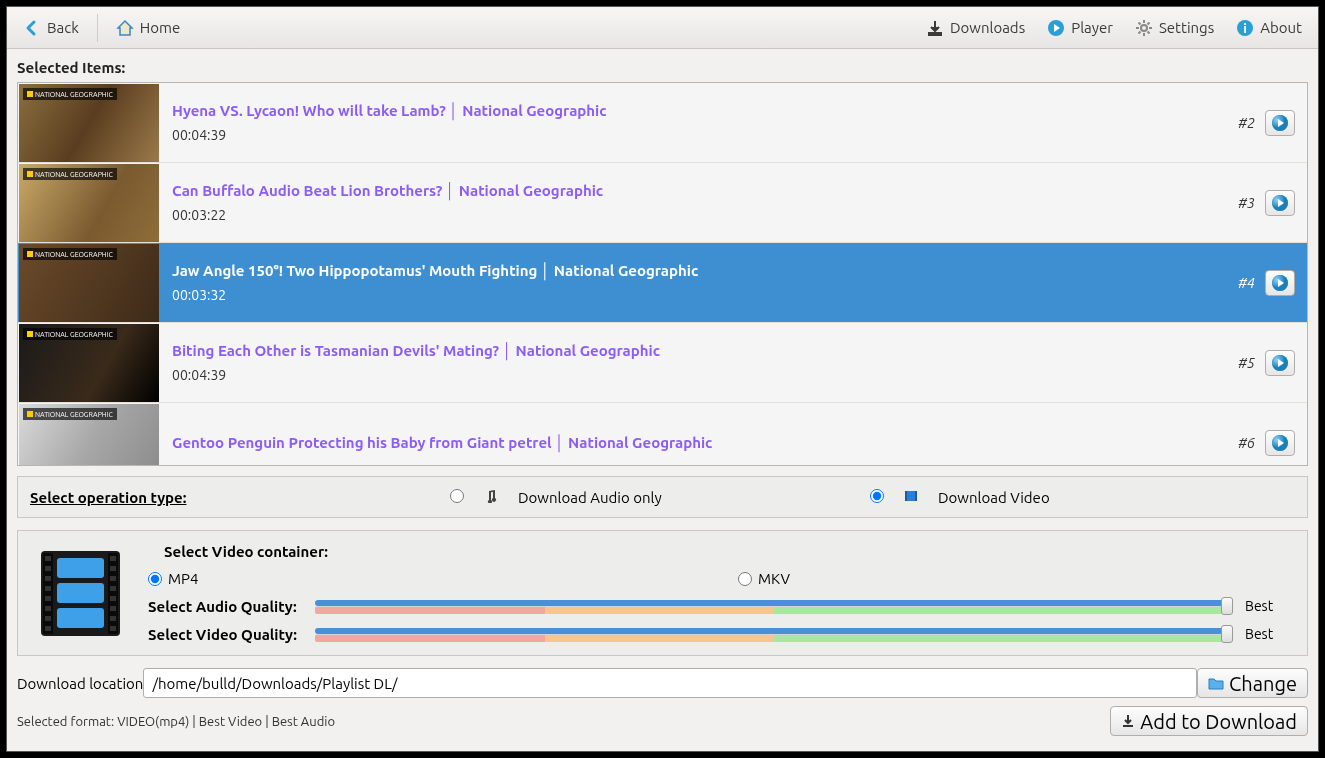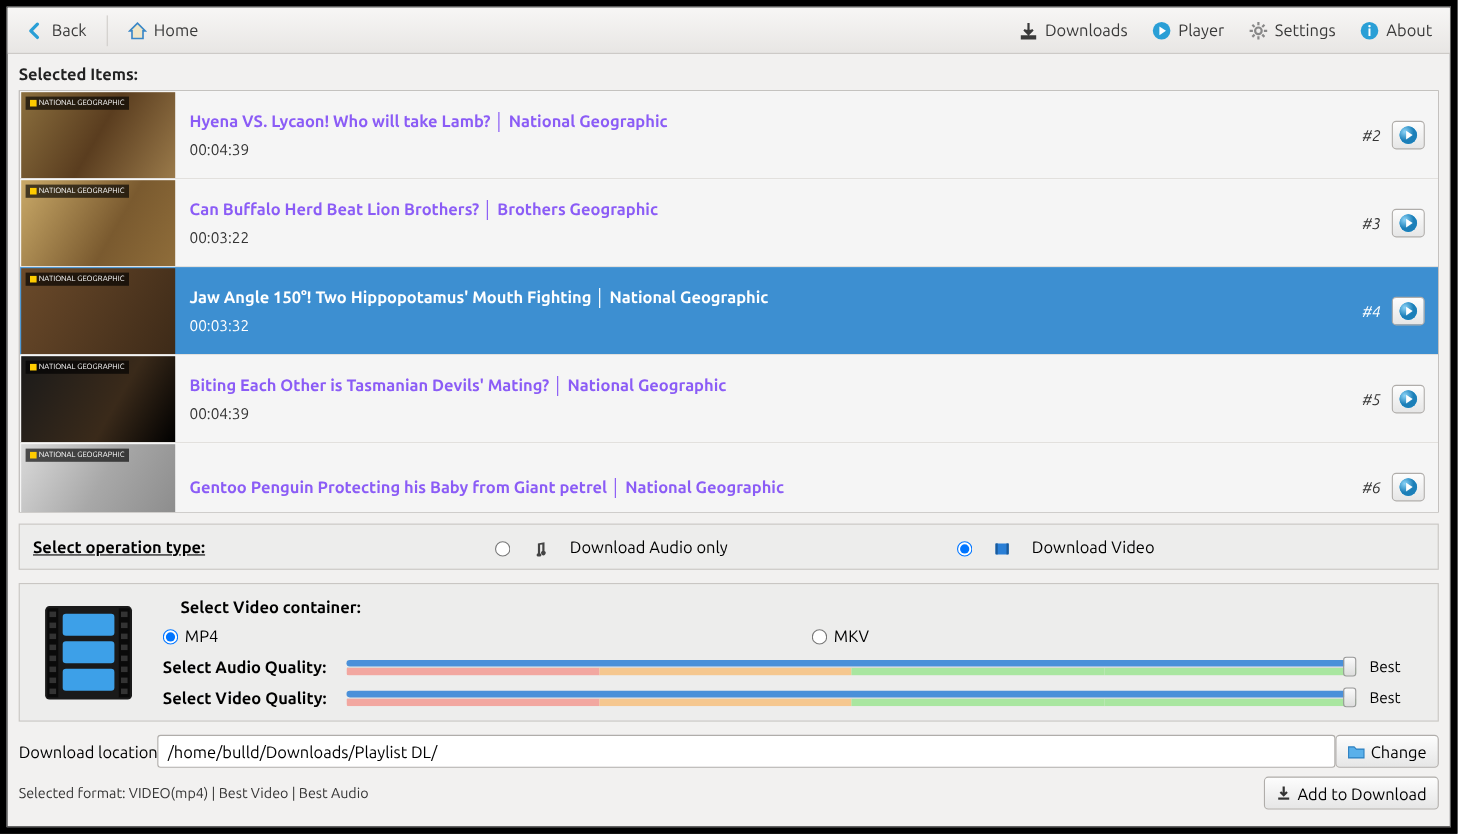--- a/index.html
+++ b/index.html
@@ -22,21 +22,21 @@
 .title { font-weight: bold; font-size: 15px; color: #8b5cf6; }
 .dur { font-size: 14px; color: #333; }
 .right { display: flex; align-items: center; gap: 10px; padding-right: 12px; }
 .idx { font-style: italic; font-size: 14px; color: #333; }
 .item.selected .idx { color:#fff; }
 .playbtn { width: 30px; height: 26px; background: linear-gradient(#fdfdfd,#e6e6e6); border: 1px solid #b0adaa; border-radius: 4px; display: flex; align-items: center; justify-content: center; cursor: pointer; }
 .playbtn svg { width:18px; height:18px; }
 
 .op-row { display: flex; align-items: center; margin: 10px 10px 0; border: 1px solid #c9c6c3; background: #ededec; height: 42px; padding: 0 12px; font-size: 15px; }
 .op-row .lbl { font-weight: bold; flex: 0 0 420px; text-decoration: underline; }
-.op-row label { display: flex; align-items: flex-end; gap: 20px; cursor: pointer; }
+.op-row label { display: flex; align-items: flex-start; gap: 20px; cursor: pointer; }
 .op-row .opt1 { flex: 0 0 420px; }
 
 .config { margin: 12px 10px 0; border: 1px solid #c9c6c3; background: #ededec; padding: 12px; display: flex; gap: 18px; }
 .film-icon { width: 100px; height: 100px; flex-shrink: 0; display:flex; align-items:center; justify-content:center; }
 .config-body { flex: 1; display: flex; flex-direction: column; gap: 10px; font-size: 15px; }
 .cfg-label { font-weight: bold; margin-left: 16px; }
 .container-opts { display: flex; gap: 40px; }
 .container-opts label { display:flex; align-items:center; gap:6px; cursor:pointer; }
 .container-opts .c1 { flex:0 0 550px; }
 .qrow { display: flex; align-items: center; gap: 12px; }
@@ -45,21 +45,21 @@
 .track-bg { position: absolute; top: 9px; left: 0; right: 0; height: 8px; display: flex; border-radius: 2px; overflow:hidden; border-top:1px solid rgba(0,0,0,0.1);}
 .seg { flex:1; }
 .seg.r{background:#f2a7a0;} .seg.o{background:#f5c78f;} .seg.g{background:#a9e6a0;}
 .track-fill { position: absolute; top: 3px; left: 0; right: 8px; height: 6px; background: #4a90d9; border-radius: 3px; }
 .thumb-handle { position: absolute; right: 0; top: 0; width: 12px; height: 18px; background: linear-gradient(#fafafa,#ddd); border:1px solid #999; border-radius:3px; cursor:pointer; }
 .qval { width: 50px; font-size:14px; }
 
 .loc-row { display:flex; align-items:center; gap:0; margin: 12px 10px 0; font-size:15px; }
 .loc-row .ll { }
 .loc-input { flex:1; height:30px; border:1px solid #b0adaa; border-radius:3px; padding:0 8px; font-size:15px; background:#fff; }
-.btn { height:30px; padding:0 10px; background:linear-gradient(#fdfdfd,#e6e6e6); border:1px solid #b0adaa; border-radius:4px; cursor:pointer; display:flex; align-items:center; gap:5px; font-size:15px; }
+.btn { height:30px; padding:0 10px; background:linear-gradient(#fdfdfd,#e6e6e6); border:1px solid #b0adaa; border-radius:4px; cursor:pointer; display:flex; align-items:center; gap:5px; font-size:20px; }
 
 .footer { display:flex; align-items:center; margin: 8px 10px 8px; font-size:13px; color:#333; }
 .footer .fspacer { flex:1; }
 
 input[type=radio]{ width:14px; height:14px; }
 
 
 .list-wrap::-webkit-scrollbar { width:16px; }
 .list-wrap::-webkit-scrollbar-track { background:#eee; }
 .list-wrap::-webkit-scrollbar-thumb { background:#c0bdb9; border:2px solid #eee; border-radius:3px; }
@@ -147,21 +147,21 @@
                 <path d="M7 5 L13 9 L7 13 Z" fill="#fff"></path>
               </svg>
             </div>
           </div>
         </div>
         <div class="item">
           <div class="thumb th2">
             <div class="tag">NATIONAL GEOGRAPHIC</div>
           </div>
           <div class="meta">
-            <div class="title">Can Buffalo Herd Beat Lion Brothers? │ Brothers Geographic</div>
+            <div class="title">Can Buffalo Audio Beat Lion Brothers? │ National Geographic</div>
             <div class="dur">00:03:22</div>
           </div>
           <div class="right">
             <div class="idx">#3</div>
             <div class="playbtn">
               <svg viewBox="0 0 18 18">
                 <circle cx="9" cy="9" r="8" fill="#3aa6e0"></circle>
                 <circle cx="9" cy="9" r="8" fill="url(#g1)"></circle>
                 <defs>
                   <radialGradient id="g1" cx="30%" cy="30%">

